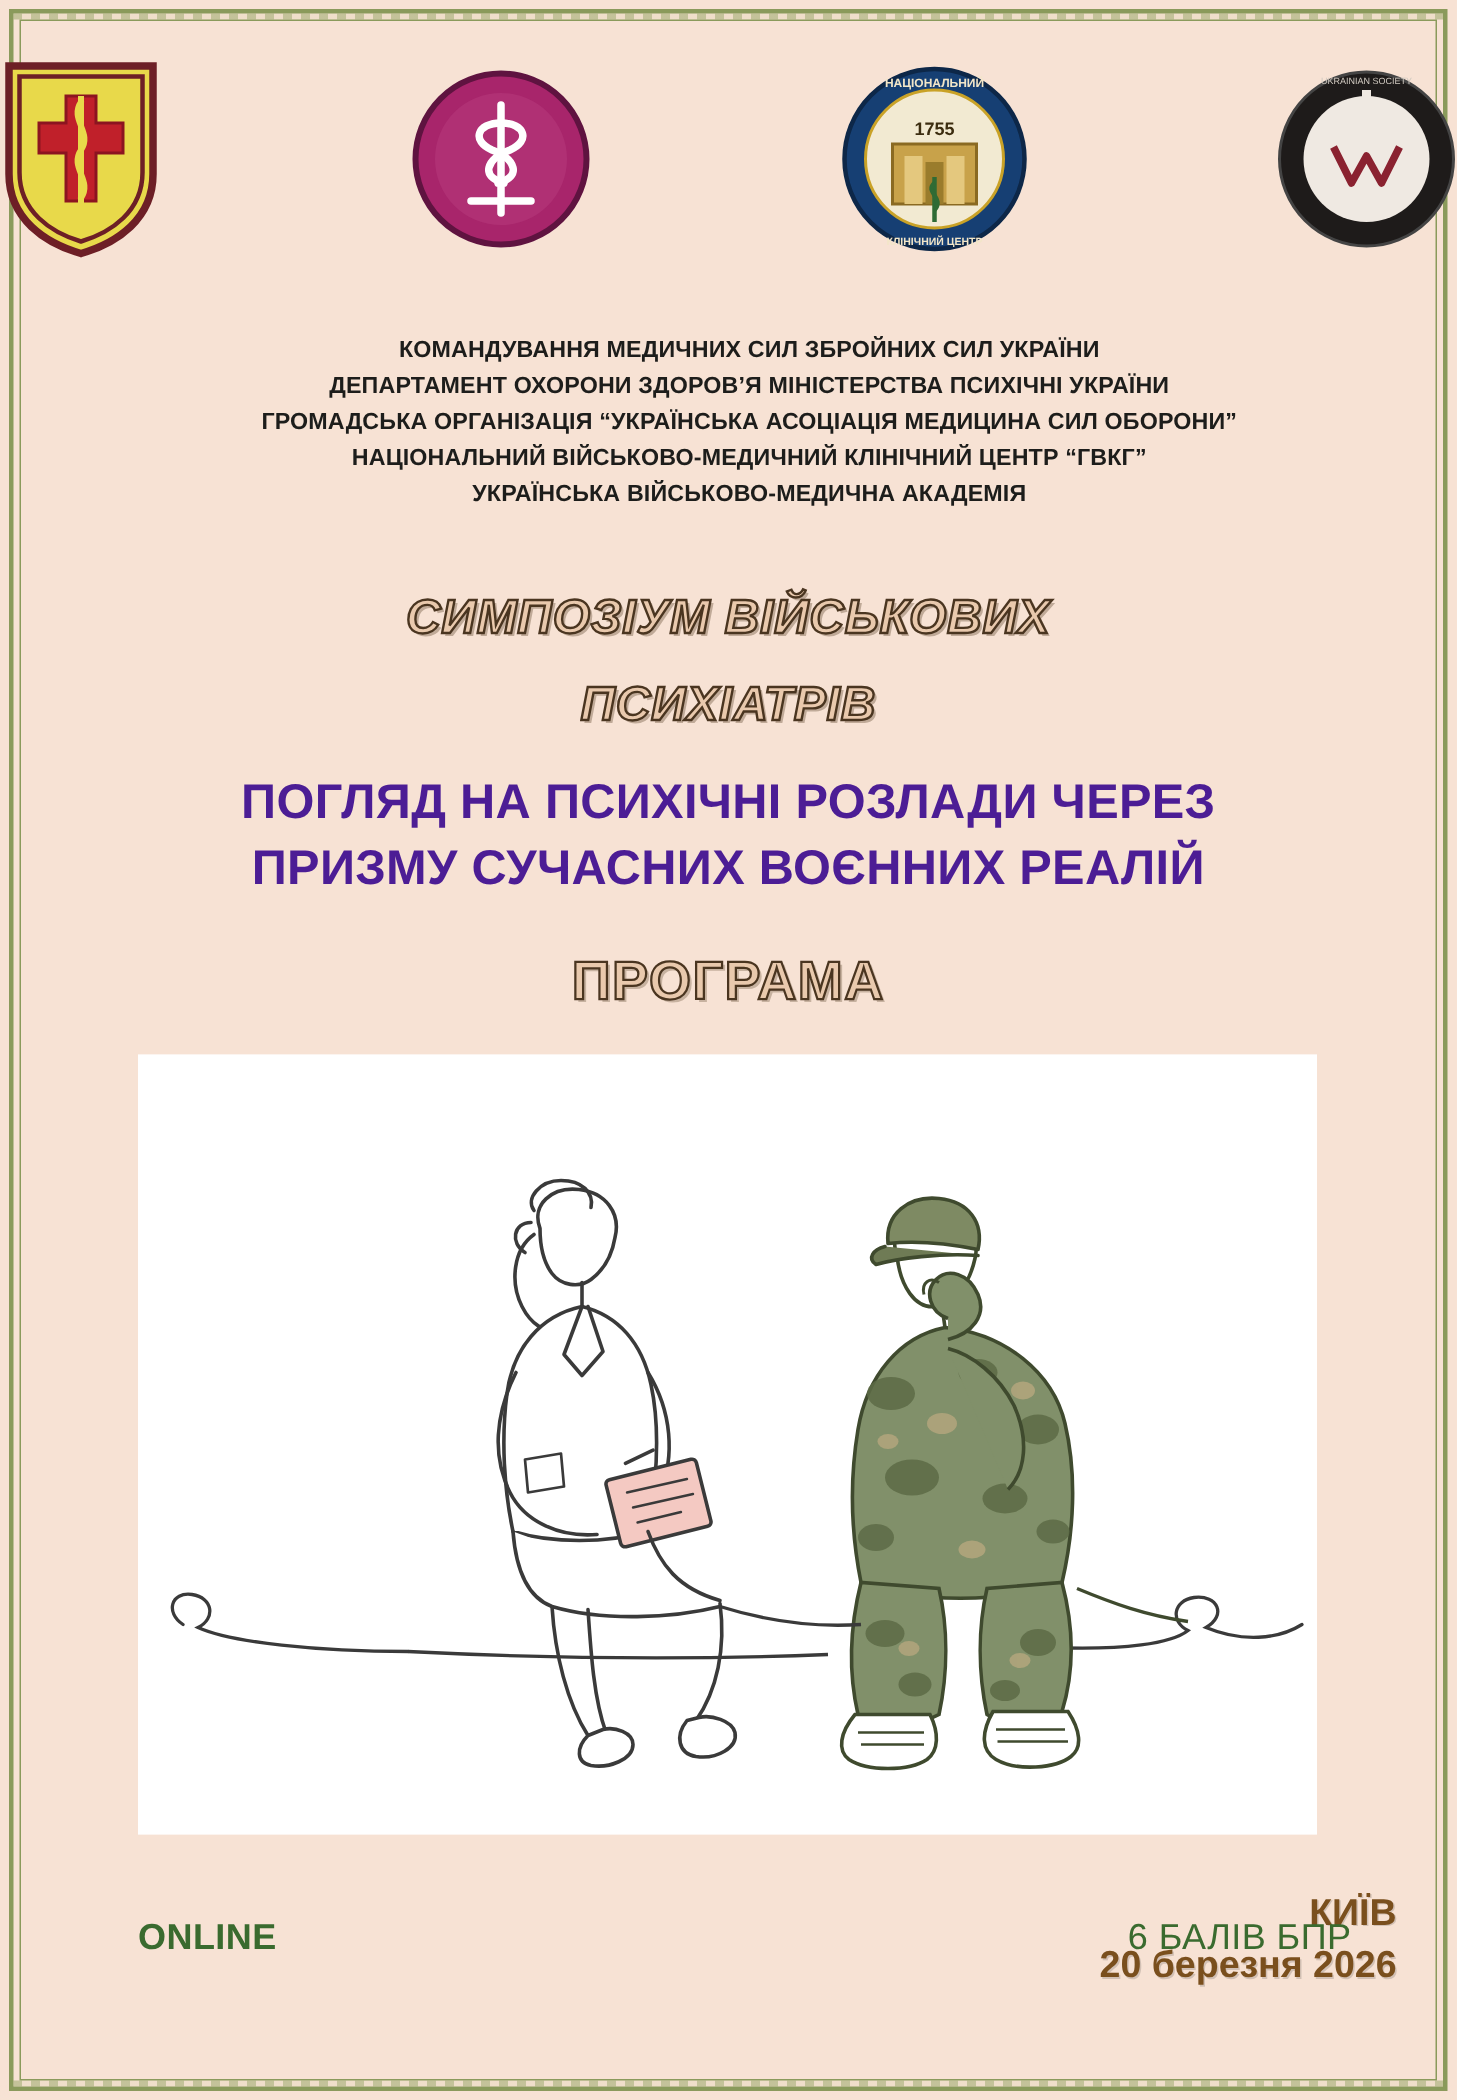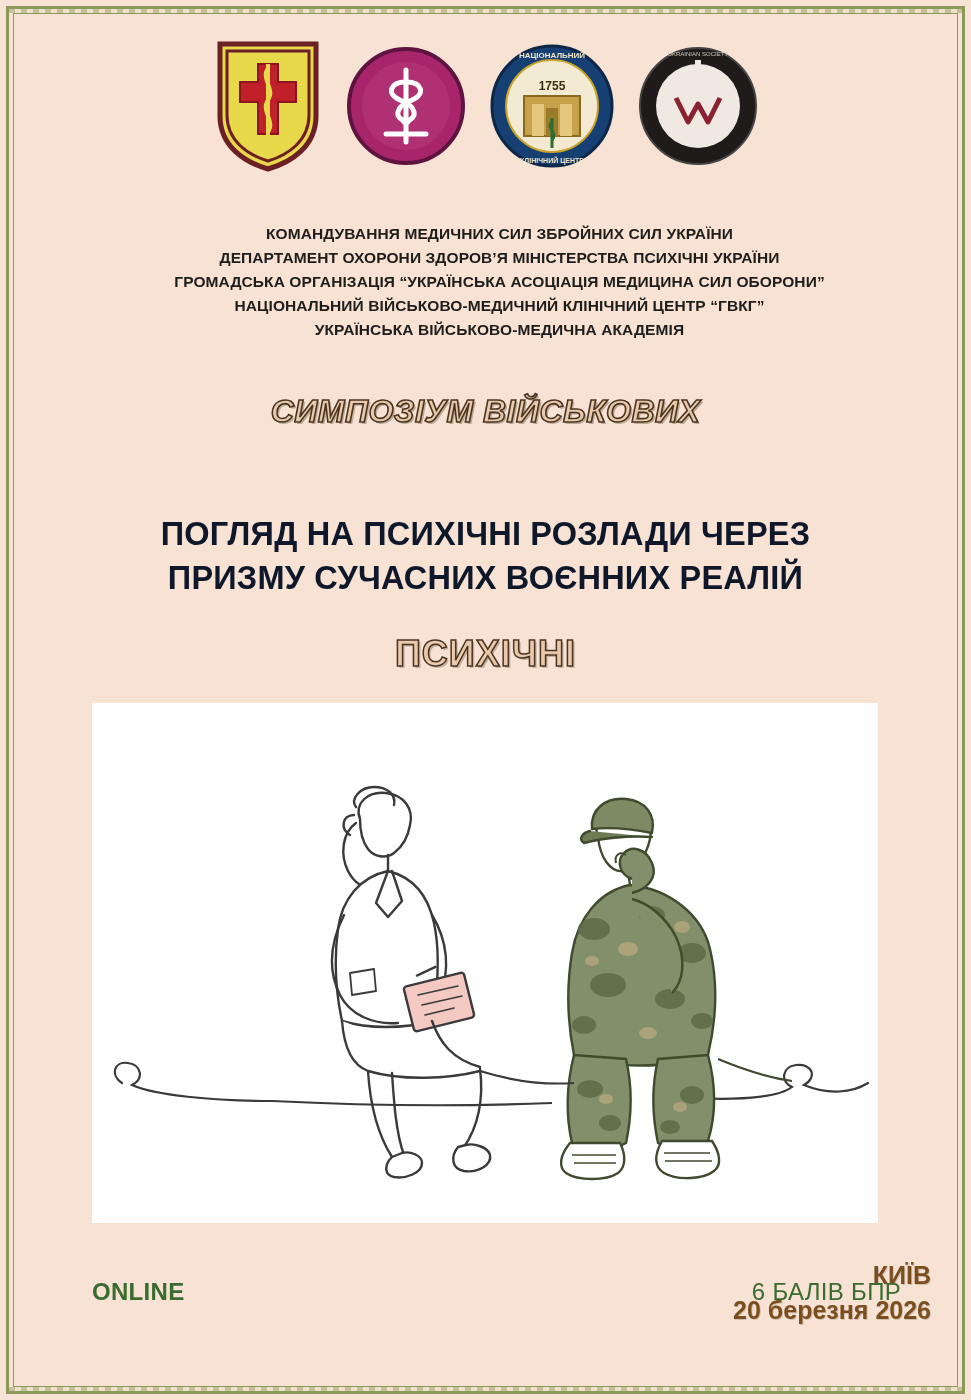--- a/index.html
+++ b/index.html
@@ -43,21 +43,21 @@
   }
   .border-fill-top { top: 9px; }
   .border-fill-bottom { bottom: 9px; }
 
   
   .logos {
     position: absolute;
     top: 38px;
     left: 0; right: 0;
     display: flex;
-    justify-content: center;
+    justify-content: space-between;
     align-items: center;
     gap: 24px;
   }
   .logo { position: relative; }
 
   
   .logo-shield {
     width: 108px; height: 135px;
   }
   
@@ -100,21 +100,21 @@
     letter-spacing: .5px;
   }
   .title-sub {
     position: absolute;
     top: 512px;
     left: 0; right: 0;
     text-align: center;
     font-weight: bold;
     font-size: 32.5px;
     line-height: 44px;
-    color: #0f172a;
+    color: #4c1d95;
     letter-spacing: .2px;
   }
   .title-program {
     position: absolute;
     top: 633px;
     left: 0; right: 0;
     text-align: center;
     font-weight: bold;
     font-size: 36px;
     color: #e9c9ad;
@@ -246,28 +246,29 @@
   <div class="orgs">
     <div>КОМАНДУВАННЯ МЕДИЧНИХ СИЛ ЗБРОЙНИХ СИЛ УКРАЇНИ</div>
     <div>ДЕПАРТАМЕНТ ОХОРОНИ ЗДОРОВ’Я МІНІСТЕРСТВА ПСИХІЧНІ УКРАЇНИ</div>
     <div>ГРОМАДСЬКА ОРГАНІЗАЦІЯ “УКРАЇНСЬКА АСОЦІАЦІЯ МЕДИЦИНА СИЛ ОБОРОНИ”</div>
     <div>НАЦІОНАЛЬНИЙ ВІЙСЬКОВО-МЕДИЧНИЙ КЛІНІЧНИЙ ЦЕНТР “ГВКГ”</div>
     <div>УКРАЇНСЬКА ВІЙСЬКОВО-МЕДИЧНА АКАДЕМІЯ</div>
   </div>
 
   <div class="title-main">
     <div>СИМПОЗІУМ ВІЙСЬКОВИХ</div>
+    <div>ПСИХІАТРІВ</div>
   </div>
 
   <div class="title-sub">
     <div>ПОГЛЯД НА ПСИХІЧНІ РОЗЛАДИ ЧЕРЕЗ</div>
     <div>ПРИЗМУ СУЧАСНИХ ВОЄННИХ РЕАЛІЙ</div>
   </div>
 
-  <div class="title-program">ПСИХІЧНІ</div>
+  <div class="title-program">ПРОГРАМА</div>
 
   <div class="illustration">
     <svg viewBox="0 0 786 520" xmlns="http://www.w3.org/2000/svg">
       <rect x="0" y="0" width="786" height="520" fill="#ffffff"></rect>
 
       <path d="M30 380 C18 372 22 358 36 360 C50 362 52 376 40 382 C62 392 120 398 180 398" fill="none" stroke="#3a3a3a" stroke-width="2.2" stroke-linecap="round"></path>
       <path d="M600 395 C660 398 690 392 700 384 C688 378 690 364 704 362 C720 360 726 374 712 382 C736 392 760 390 776 380" fill="none" stroke="#3a3a3a" stroke-width="2.2" stroke-linecap="round"></path>
       <path d="M180 398 C260 402 360 404 460 400" fill="none" stroke="#3a3a3a" stroke-width="2.2"></path>
 
       <path d="M120 372 L680 372" fill="none" stroke="#bdbdbd" stroke-width="1.4" opacity=".0"></path>

